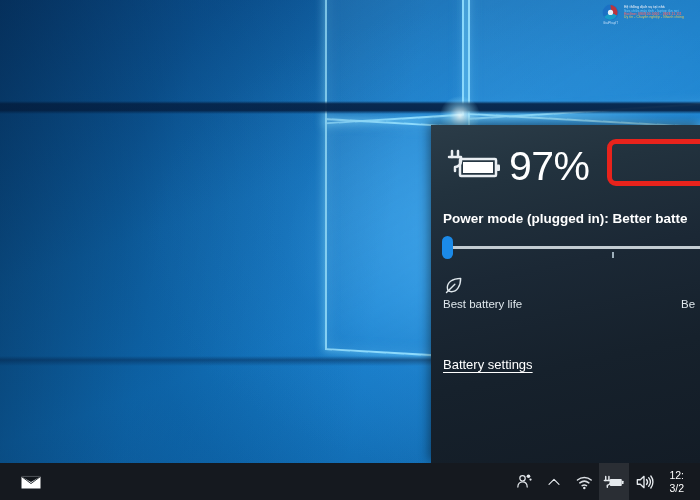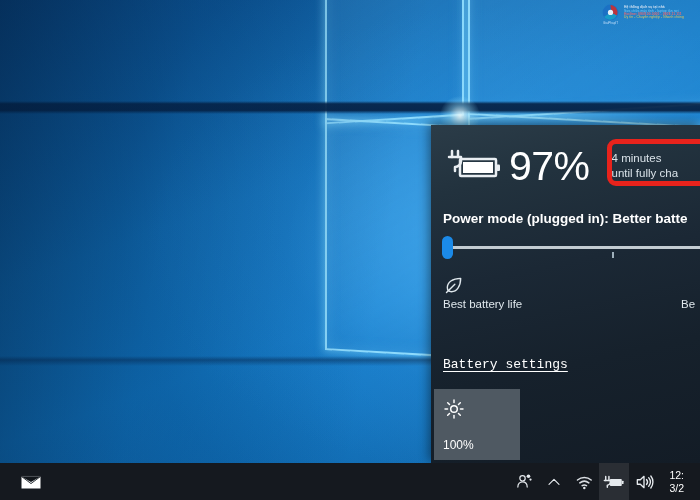--- a/index.html
+++ b/index.html
@@ -169,21 +169,20 @@
 
   
   #battery-settings-link {
     position: absolute; left: 12px; top: 232px;
     font-size: 13px;
     color: #ffffff;
     text-decoration: underline;
     text-underline-offset: 3px;
     cursor: pointer;
     white-space: nowrap;
-    font-family: Liberation Mono, monospace;
   }
 
   
   #brightness-tile {
     position: absolute; left: 3px; top: 264px;
     width: 86px; height: 71px;
     background: #4f5962;
     cursor: pointer;
   }
   #brightness-icon-wrap { position: absolute; left: 9px; top: 9px; width: 22px; height: 22px; }
@@ -261,24 +260,20 @@
 
             <path d="M14 10 L14 22 M26 10 L26 22" stroke="#e9eef2" stroke-width="5" fill="none" stroke-linecap="round"></path>
             <path d="M8 22 L32 22 L32 30 A12 12 0 0 1 20 42 L20 50" stroke="#e9eef2" stroke-width="5" fill="none" stroke-linejoin="round" stroke-linecap="round"></path>
 
             <rect x="30" y="26" width="72" height="34" rx="2" fill="none" stroke="#e9eef2" stroke-width="5"></rect>
             <rect x="36" y="32" width="60" height="22" fill="#ffffff"></rect>
             <rect x="103" y="37" width="7" height="13" rx="2" fill="#e9eef2"></rect>
           </svg>
         </div>
         <div id="battery-percent">97%</div>
-        <div id="battery-remaining">
-          <div>4 minutes</div>
-          <div>until fully cha</div>
-        </div>
       </div>
 
       <div id="red-highlight"></div>
 
       <div id="power-mode-label">Power mode (plugged in): Better batte</div>
 
       <div id="slider-track"></div>
       <div id="slider-tick"></div>
       <div id="slider-thumb"></div>
 
@@ -286,38 +281,20 @@
         <svg width="20" height="20" viewBox="0 0 24 24">
           <path d="M20 4 C10 4 4 9 4 15 C4 18 6 20 9 20 C15 20 20 14 20 4 Z" fill="none" stroke="#dfe7ec" stroke-width="1.7" stroke-linejoin="round"></path>
           <path d="M3 21 L13 11" stroke="#dfe7ec" stroke-width="1.7" stroke-linecap="round"></path>
         </svg>
       </div>
       <div id="best-battery-label">Best battery life</div>
       <div id="best-performance-label">Be</div>
 
       <div id="battery-settings-link">Battery settings</div>
 
-      <div id="brightness-tile">
-        <div id="brightness-icon-wrap">
-          <svg width="22" height="22" viewBox="0 0 24 24">
-            <circle cx="12" cy="12" r="3.6" fill="none" stroke="#ffffff" stroke-width="1.6"></circle>
-            <g stroke="#ffffff" stroke-width="1.6" stroke-linecap="round">
-              <path d="M12 2.2 L12 5"></path>
-                <path d="M12 19 L12 21.8"></path>
-              <path d="M2.2 12 L5 12"></path>
-                <path d="M19 12 L21.8 12"></path>
-              <path d="M5.1 5.1 L7.1 7.1"></path>
-                <path d="M16.9 16.9 L18.9 18.9"></path>
-              <path d="M18.9 5.1 L16.9 7.1"></path>
-                <path d="M7.1 16.9 L5.1 18.9"></path>
-            </g>
-          </svg>
-        </div>
-        <div id="brightness-value">100%</div>
-      </div>
 
     </div>
   </div>
 
   <div id="taskbar">
     <div id="taskbar-left">
       <div class="tb-icon">
         <svg width="24" height="24" viewBox="0 0 24 24">
           <rect x="2.5" y="6.5" width="19" height="12" fill="#ffffff"></rect>
           <path d="M2.5 6.5 L12 13.6 L21.5 6.5 L21.5 5.2 L2.5 5.2 Z" fill="#1b1f25"></path>

